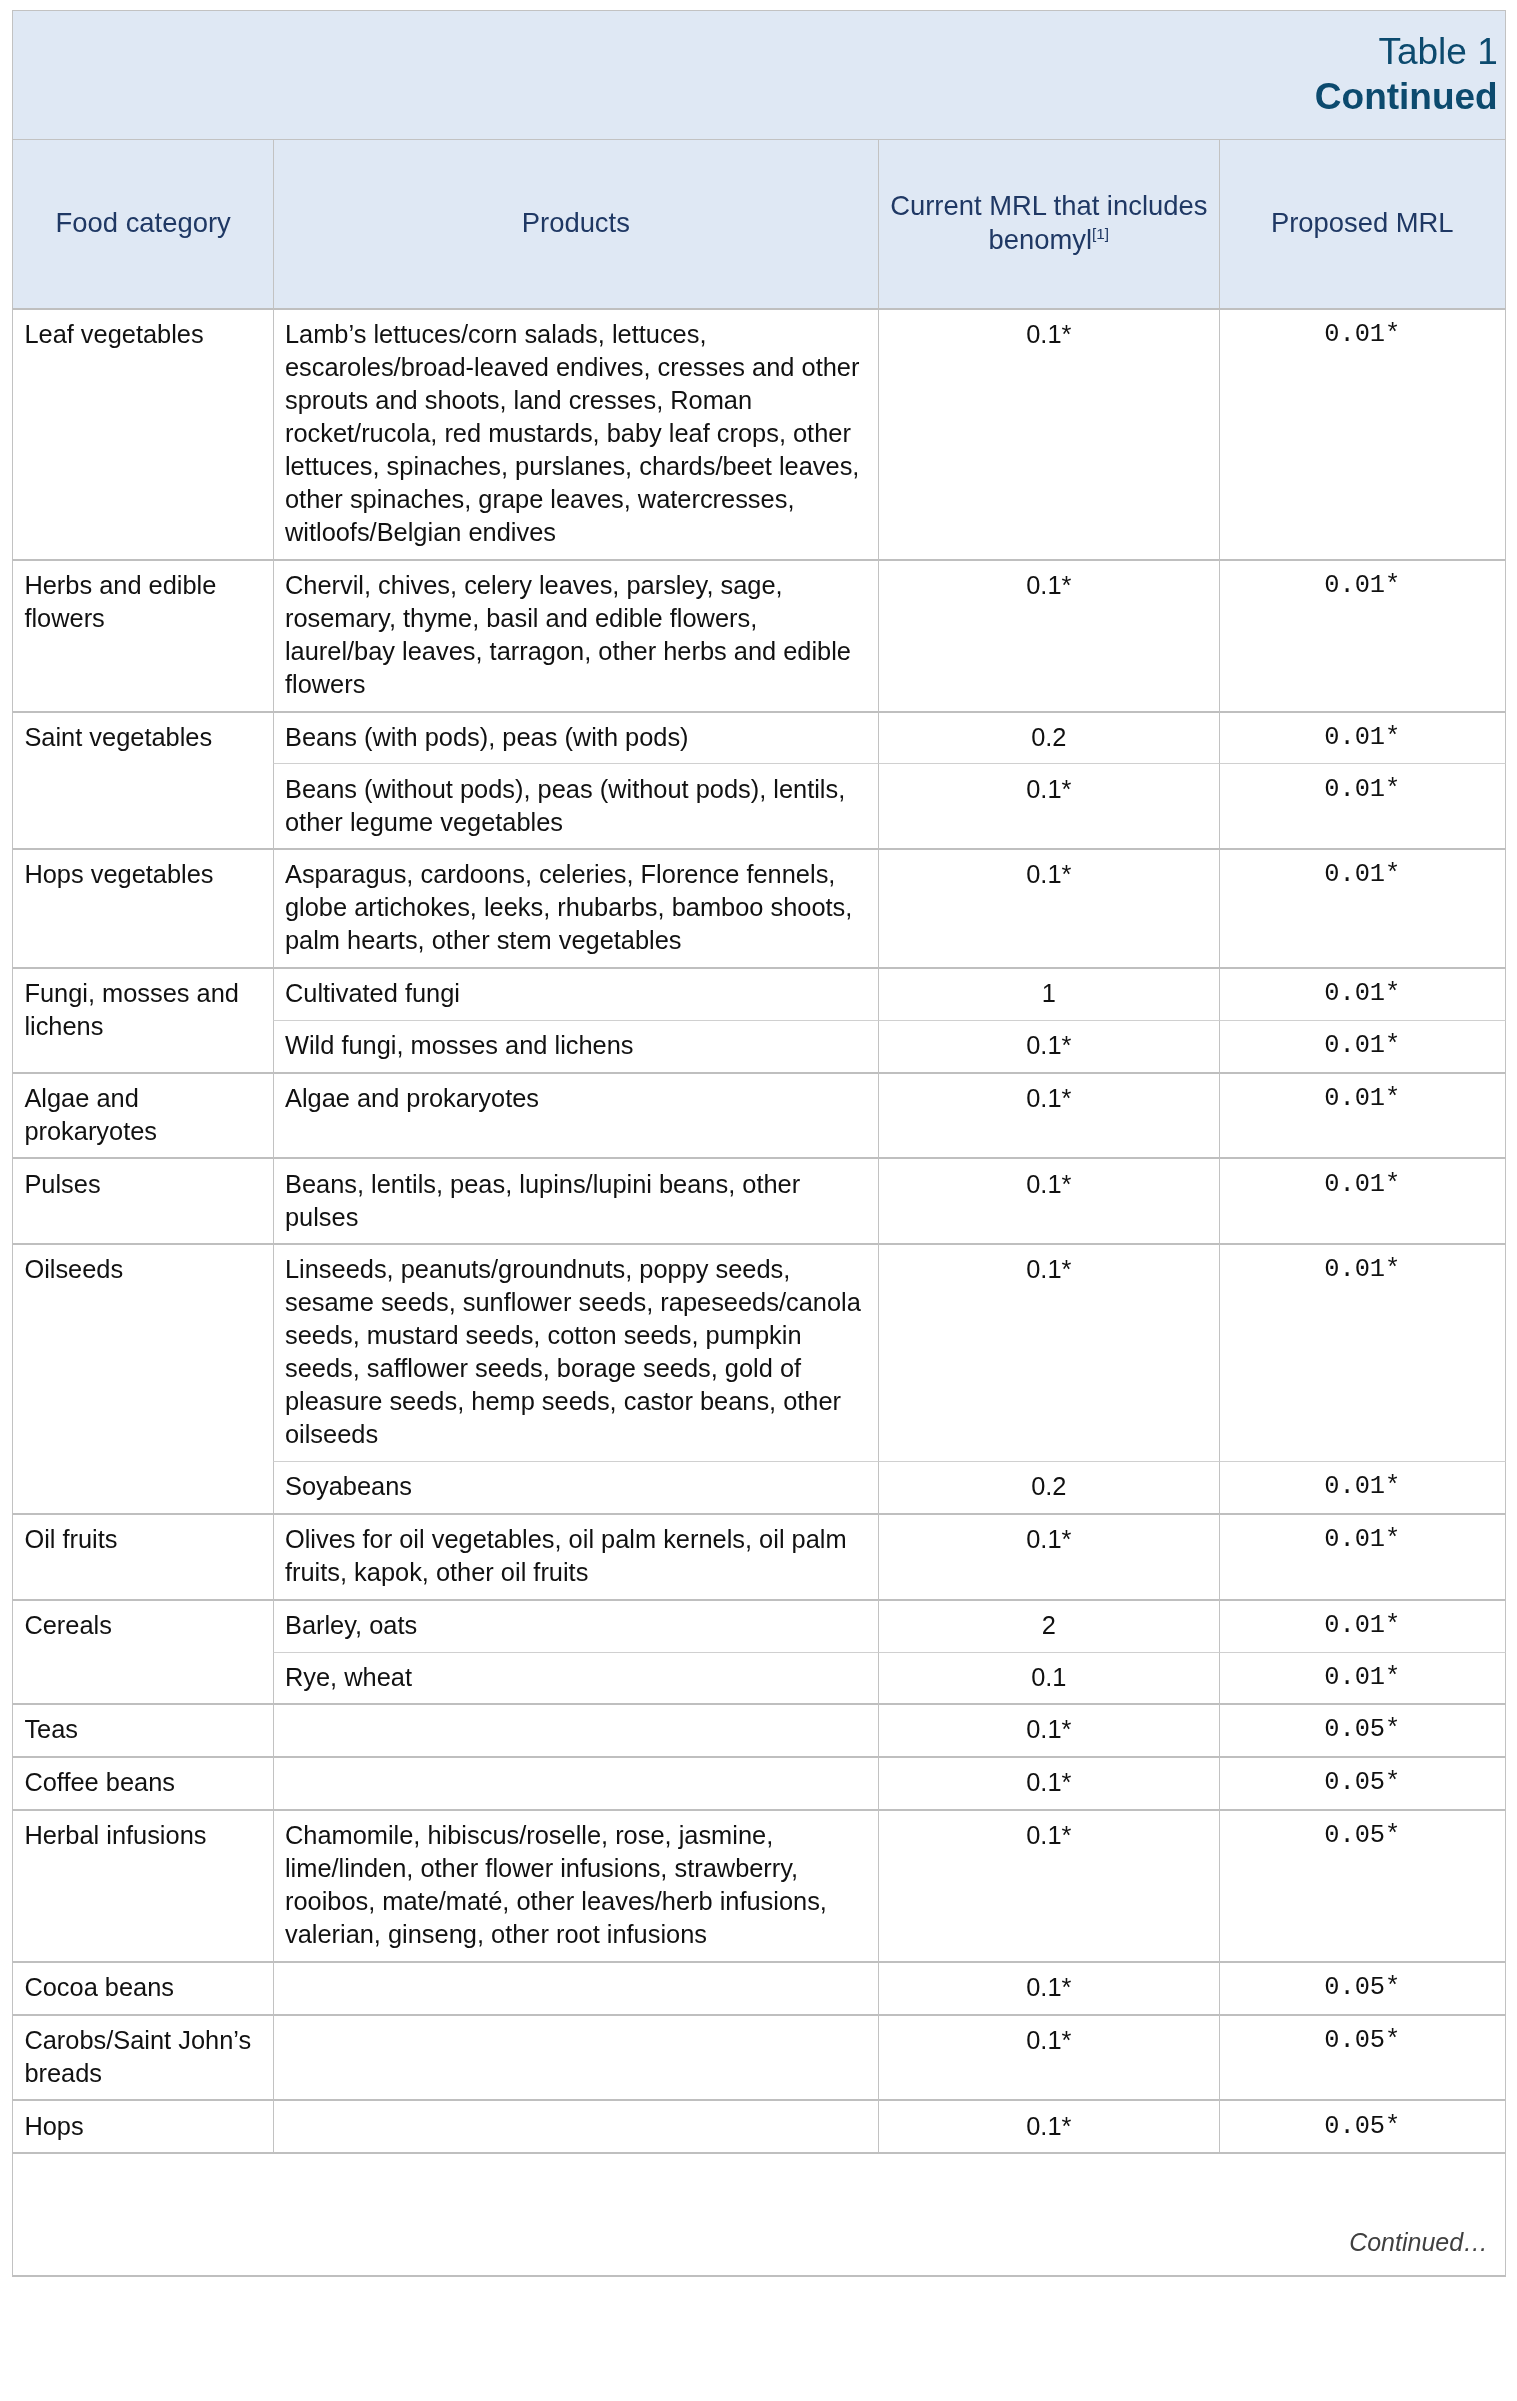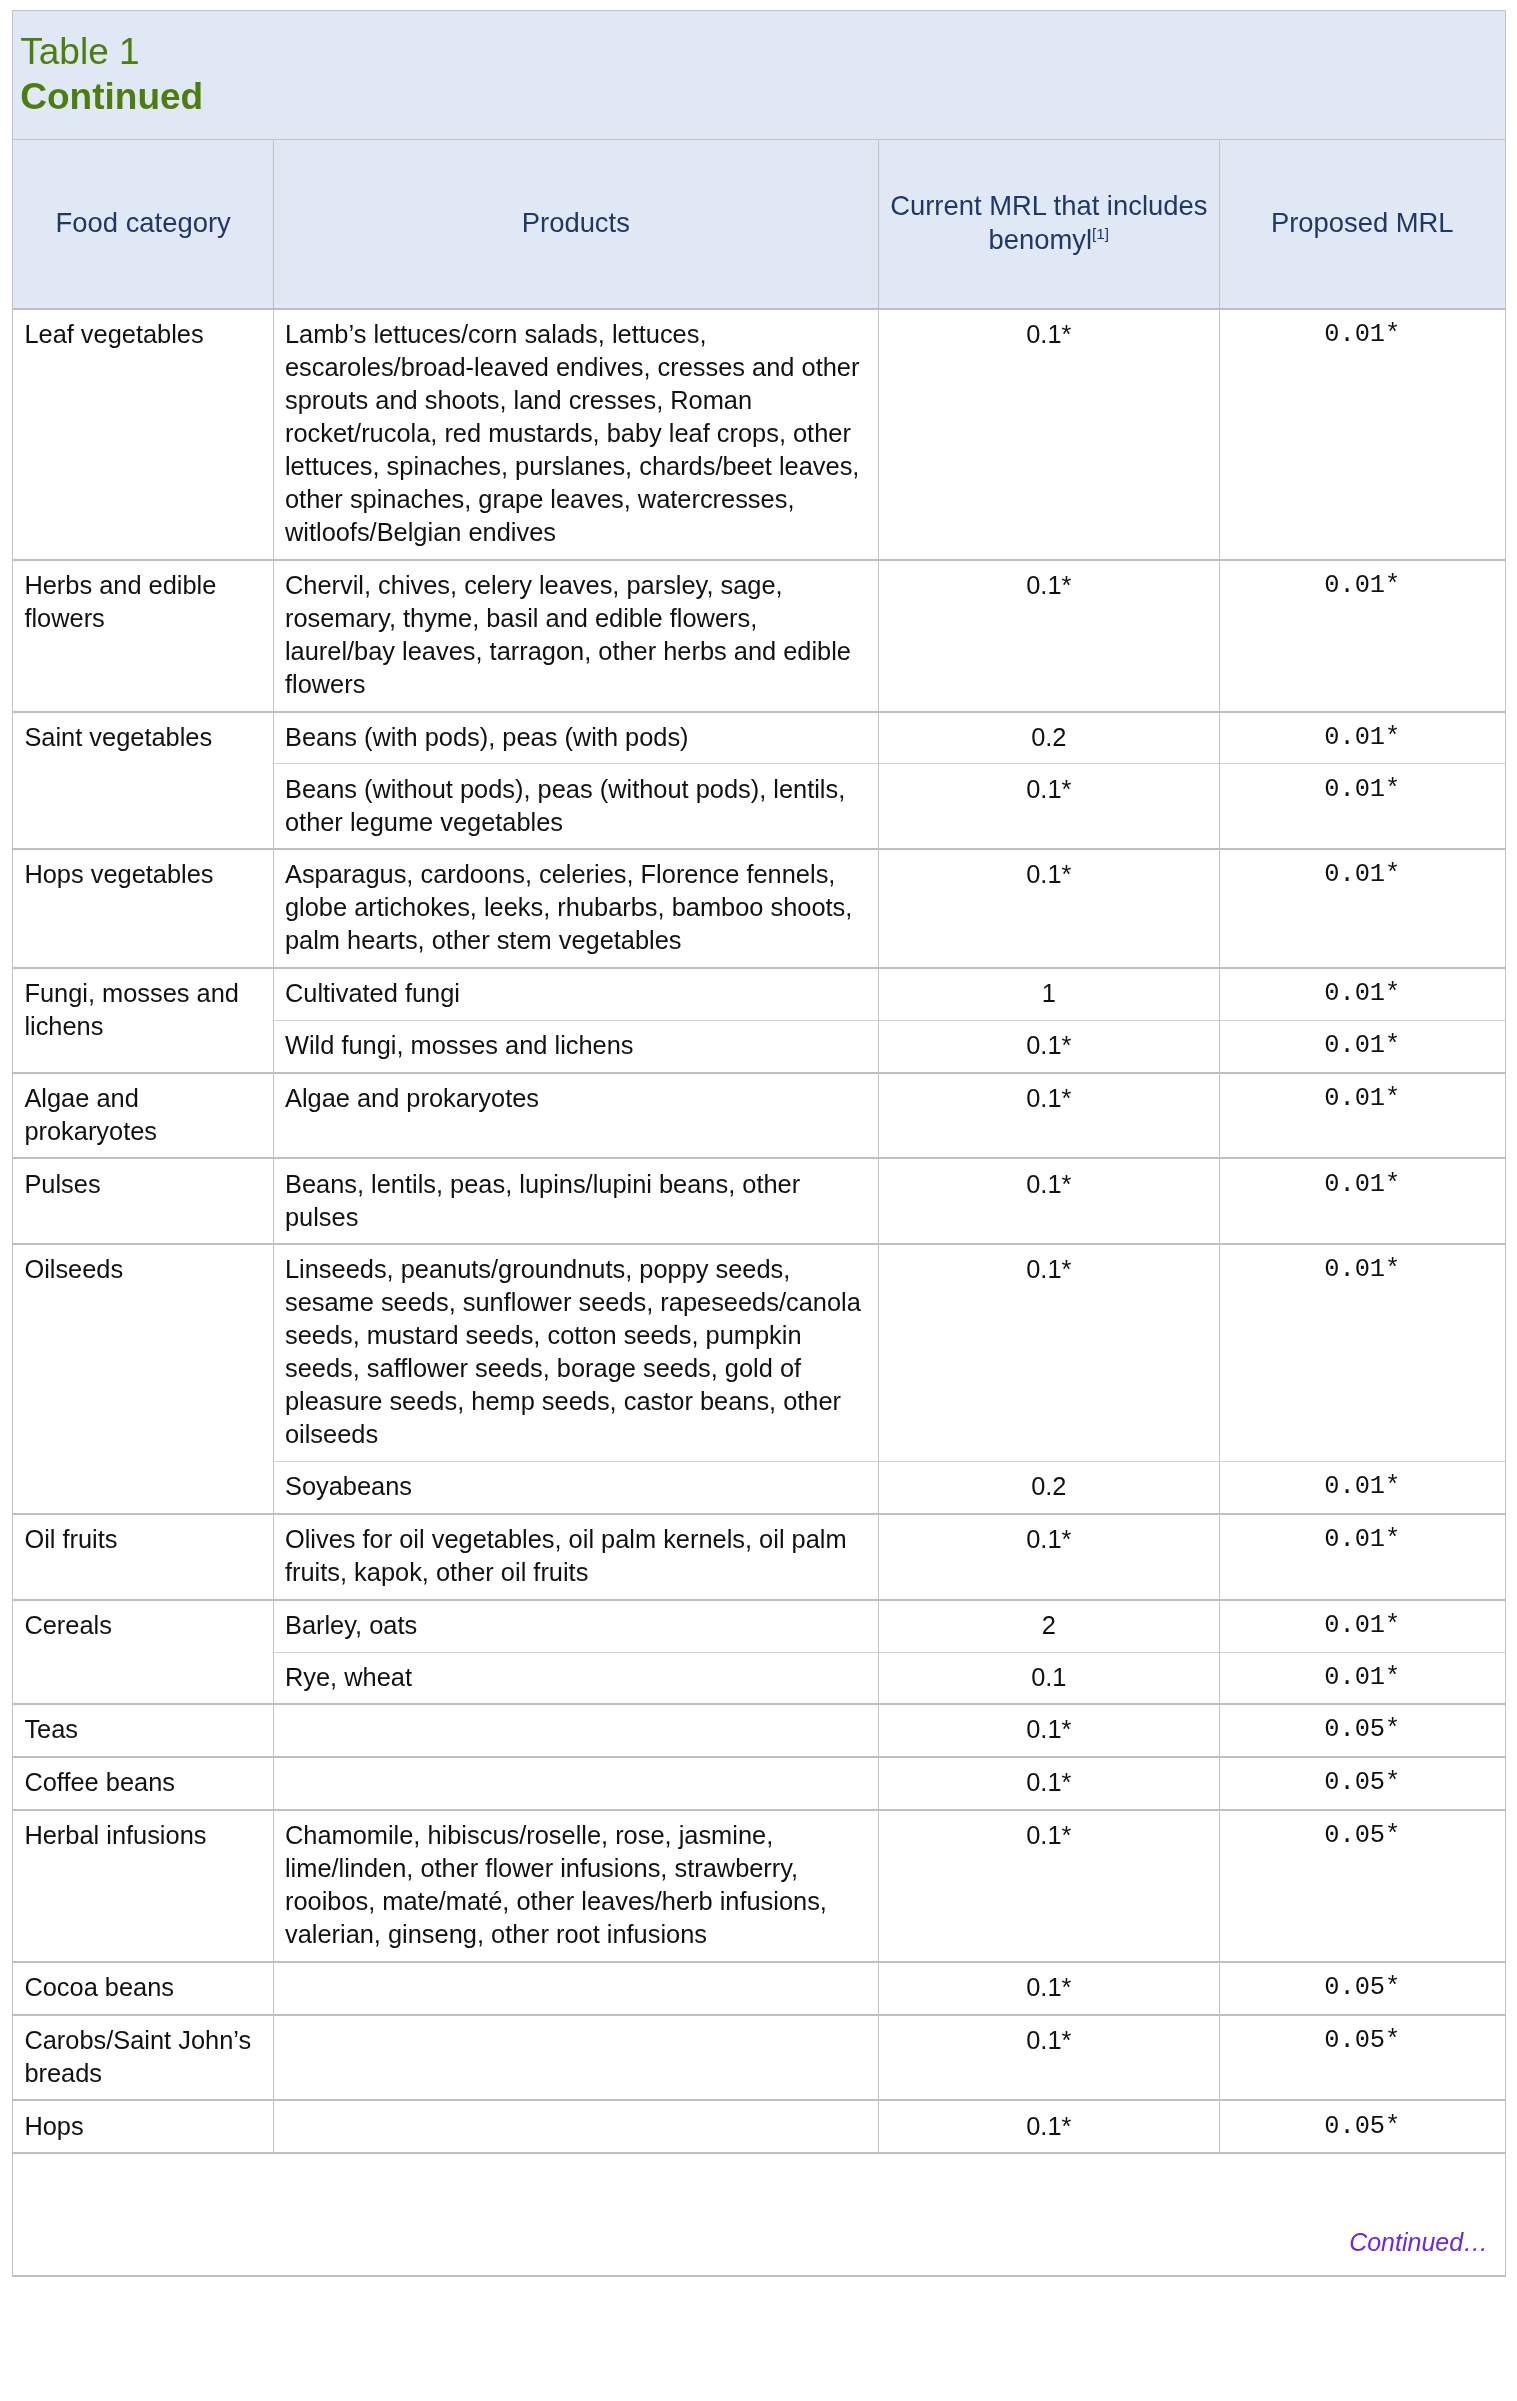--- a/index.html
+++ b/index.html
@@ -32,22 +32,22 @@
   }
 
   
   col.c-cat  { width: 17.45%; }
   col.c-prod { width: 40.50%; }
   col.c-cur  { width: 22.85%; }
   col.c-prop { width: 19.20%; }
 
   .title-cell {
     background: #dfe8f4;
-    color: #4d7c0f;
-    text-align: left;
+    color: #0c4a6e;
+    text-align: right;
     font-size: 37px;
     line-height: 1.22;
     font-weight: 400;
     padding: 18px 6.9px 20.6px 6.9px;
     border: 1.4px solid #c2c2c2;
     border-bottom: none;
   }
   .title-line-2 { display: block; font-weight: bold; }
 
   .head-cell {
@@ -96,21 +96,21 @@
     border-left: 1.4px solid #c2c2c2;
     border-right: none;
     height: 103px;
     vertical-align: bottom;
     padding: 0 16.5px 18px 11px;
   }
   tr.foot-row td.last { border-right: 1.4px solid #c2c2c2; }
   .continued-text {
     display: block;
     text-align: right;
-    color: #6d28d9;
+    color: #404040;
     font-size: 25px;
     font-style: italic;
   }
 </style>
 </head>
 <body>
 
 <div id="sheet">
   <table class="mrl-table">
     <colgroup>

